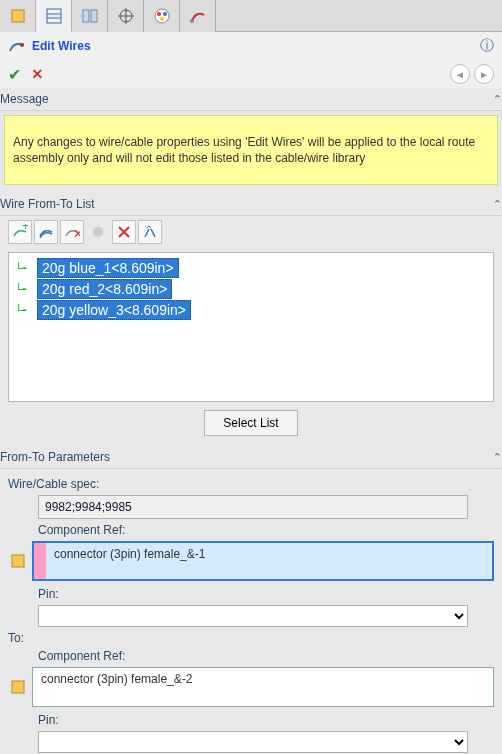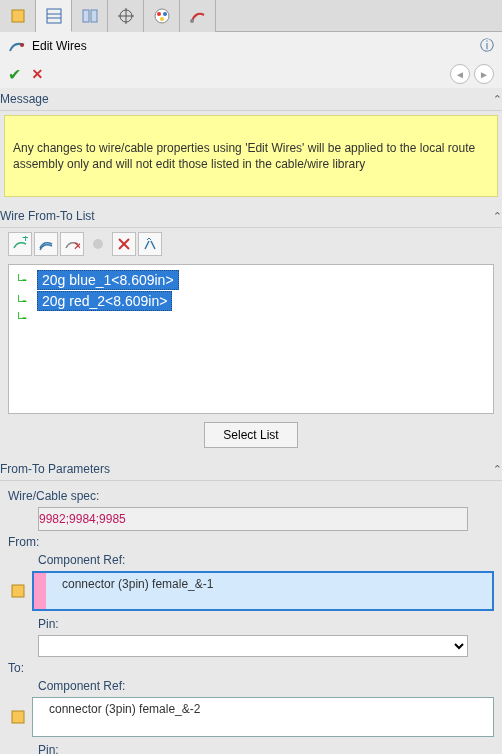--- a/index.html
+++ b/index.html
@@ -1,48 +1,48 @@
 <!DOCTYPE html>
 <html><head>
 <meta charset="utf-8">
 <style>
   * { box-sizing: border-box; font-family: "Segoe UI", Tahoma, sans-serif; font-size: 12px; }
   body { margin: 0; width: 502px; height: 754px; background: #e8e8e8; overflow: hidden; }
   .tab-strip { display: flex; height: 32px; background: #dcdcdc; border-bottom: 1px solid #b0b0b0; }
   .tab { width: 36px; height: 32px; display: flex; align-items: center; justify-content: center; border-right: 1px solid #b0b0b0; background: #dcdcdc; cursor: pointer; }
   .tab.active { background: #f0f0f0; border-bottom: 1px solid #f0f0f0; }
   .panel-header { display: flex; align-items: center; padding: 4px 8px; background: #f0f0f0; height: 28px; }
-  .panel-title { font-weight: normal; color: #000000; margin-left: 6px; }
+  .panel-title { font-weight: bold; color: #1d4ed8; margin-left: 6px; }
   .help-icon { margin-left: auto; color: #4a6a9a; font-size: 14px; cursor: pointer; }
   .action-row { display: flex; align-items: center; padding: 4px 8px; background: #f0f0f0; height: 28px; }
   .nav-arrows { margin-left: auto; display: flex; gap: 4px; }
   .circle-btn { width: 20px; height: 20px; border: 1px solid #bbb; border-radius: 10px; display: flex; align-items: center; justify-content: center; color: #999; font-size: 10px; background: #fff; cursor: pointer; }
   .content { padding: 0; }
   .section-header { display: flex; align-items: center; padding: 4px 0; background: #e8e8e8; color: #2c4a6b; border-bottom: 1px solid #d0d0d0; cursor: pointer; }
   .section-header .chev { margin-left: auto; font-size: 11px; color: #666; }
-  .yellow-box { background: #ffff9e; border: 1px solid #d9d97a; margin: 4px 4px 8px 4px; padding: 24px 8px; color: #333; line-height: 1.35; }
+  .yellow-box { background: #ffff9e; border: 1px solid #d9d97a; margin: 4px 4px 8px 4px; padding: 18px 8px; color: #333; line-height: 1.35; }
   .toolbar-small { display: flex; gap: 2px; padding: 4px 8px; }
   .tbtn { width: 24px; height: 24px; border: 1px solid #c0c0c0; background: #f8f8f8; display: flex; align-items: center; justify-content: center; cursor: pointer; }
   .list-box { margin: 4px 8px 8px 8px; border: 1px solid #b8b8b8; background: #fff; height: 150px; padding: 4px 6px; overflow: auto; }
   .wire-item { display: flex; align-items: center; gap: 4px; margin: 1px 0; }
   .wire-glyph { color: #0a0; font-weight: bold; font-size: 11px; width: 18px; }
   .wire-label { background: #2d7cd6; color: #fff; padding: 1px 4px; border: 1px dotted #1a4d88; font-size: 14px; }
   .btn-row { text-align: center; margin: 2px 0 10px 0; }
   .std-btn { background: #f4f4f4; border: 1px solid #b0b0b0; padding: 5px 18px; cursor: pointer; }
   .param-area { padding: 4px 8px; }
   .lbl { color: #2c4a6b; margin: 4px 0 4px 0; display: block; }
   .lbl-sub { color: #2c4a6b; margin: 4px 0 4px 30px; display: block; }
-  .spec-input { width: 430px; margin-left: 30px; padding: 4px 0; border: 1px solid #b0b0b0; background: #f0f0f0; color: #be185d; }
+  .spec-input { width: 430px; margin-left: 30px; padding: 4px 6px; border: 1px solid #b0b0b0; background: #f0f0f0; color: #0f172a; }
   .comp-row { display: flex; align-items: center; gap: 4px; margin: 2px 0 6px 0; }
   .comp-box { flex: 1; display: flex; border: 1px solid #8aa; height: 40px; }
   .comp-box.from { border: 2px solid #2d7cd6; background: #d4e9fb; }
   .comp-stripe { width: 12px; }
   .stripe-pink { background: #ff9ecb; }
   .stripe-purple { background: #7a2ce0; }
-  .comp-text { padding: 4px 16px; color: #333; }
+  .comp-text { padding: 4px 8px; color: #333; }
   .pin-select { width: 430px; margin-left: 30px; height: 22px; border: 1px solid #b0b0b0; background: #fff; }
   .icon-cube { width: 20px; display:flex; justify-content:center; }
   svg { display:block; }
 </style>
 </head>
 <body>
 
 <div class="tab-strip">
   <div class="tab">
     <svg width="18" height="18">
@@ -158,35 +158,35 @@
     <div class="wire-item">
       <span class="wire-glyph">└╴</span>
       <span class="wire-label">20g blue_1&lt;8.609in&gt;</span>
     </div>
     <div class="wire-item">
       <span class="wire-glyph">└╴</span>
       <span class="wire-label">20g red_2&lt;8.609in&gt;</span>
     </div>
     <div class="wire-item">
       <span class="wire-glyph">└╴</span>
+      <span class="wire-label">20g yellow_3&lt;8.609in&gt;</span>
     </div>
   </div>
   <div class="btn-row">
     <button class="std-btn">Select List</button>
   </div>
 
   <div class="section-header">
     <span>From-To Parameters</span>
     <span class="chev">⌃</span>
   </div>
   <div class="param-area">
     <span class="lbl">Wire/Cable spec:</span>
     <input class="spec-input" readonly="" value="9982;9984;9985" style="">
 
-    <span class="lbl">From:</span>
     <span class="lbl-sub">Component Ref:</span>
     <div class="comp-row">
       <span class="icon-cube">
           <svg width="18" height="18">
             <rect x="3" y="3" width="12" height="12" fill="#f7c657" stroke="#b68a1c"></rect>
           </svg>
         </span>
       <div class="comp-box from">
         <div class="comp-stripe stripe-pink"></div>
         <div class="comp-text">connector (3pin) female_&amp;-1</div>

